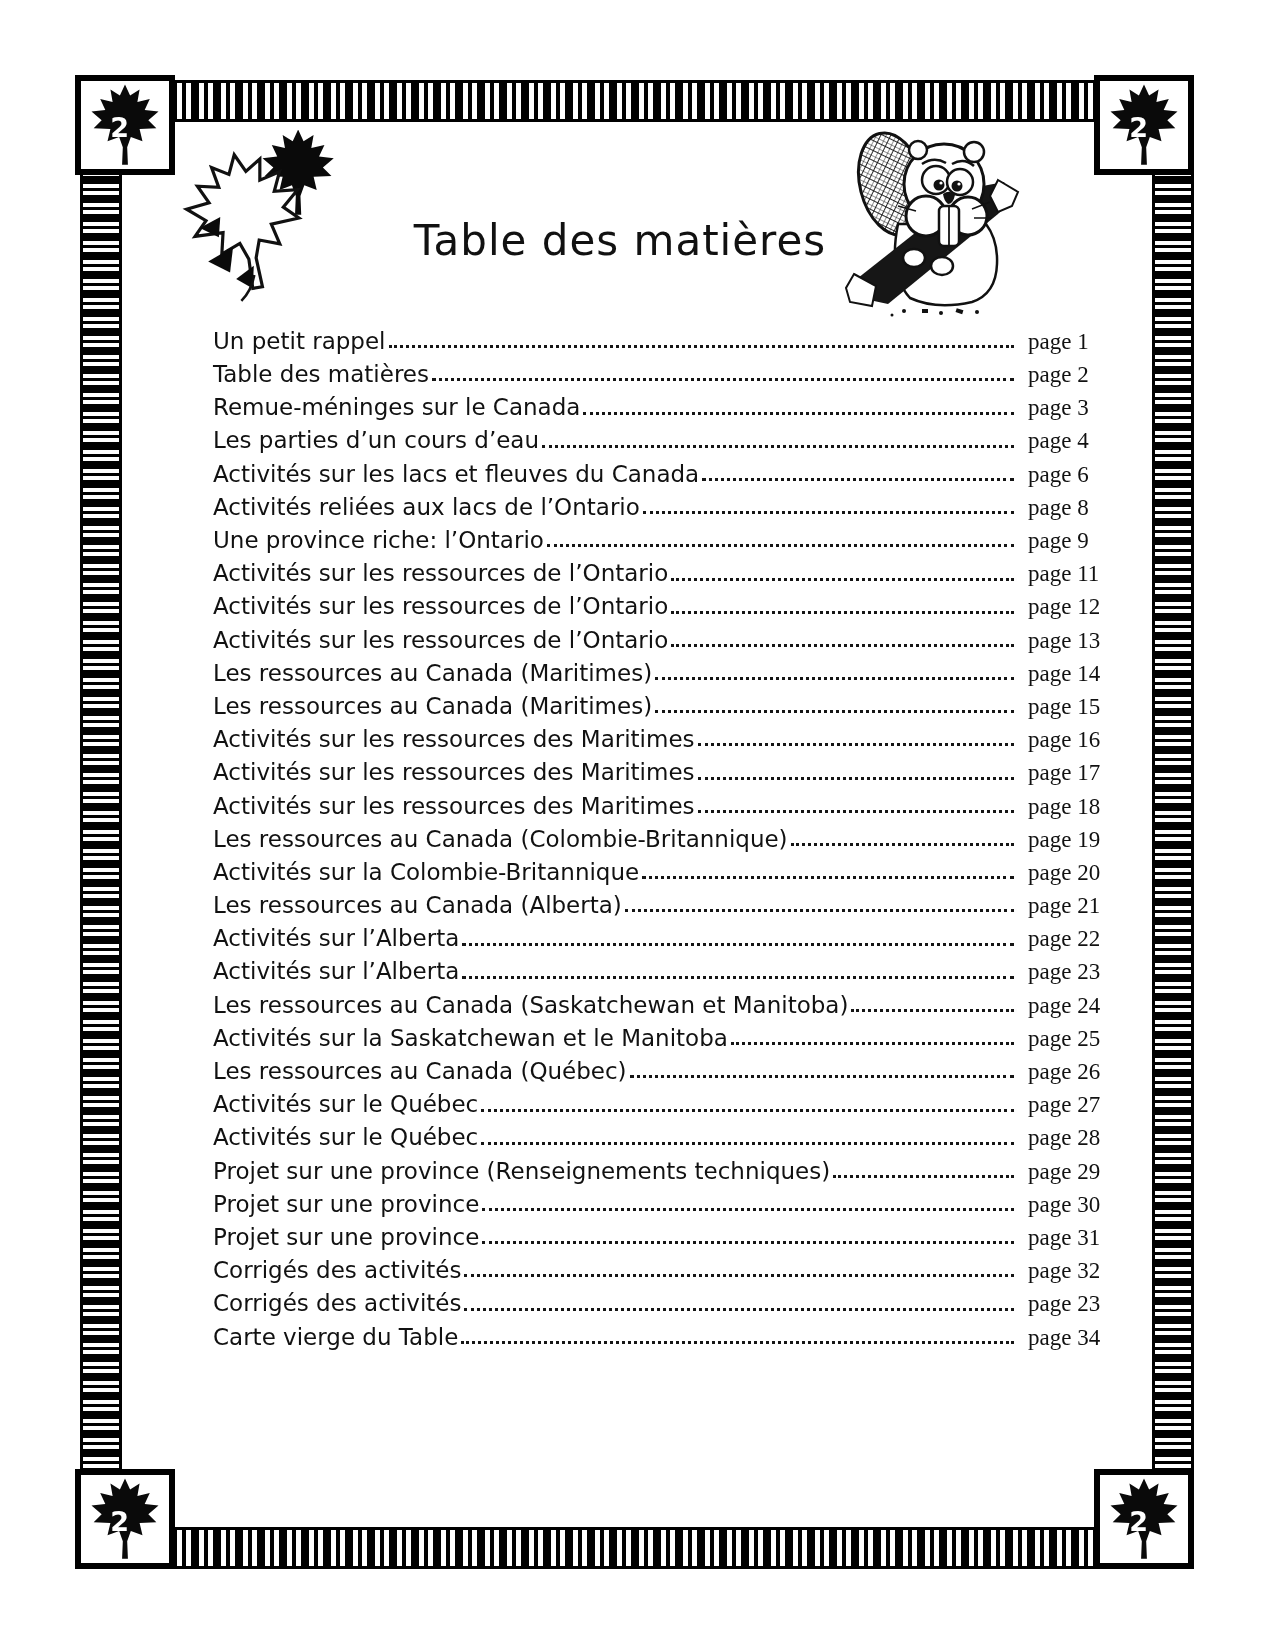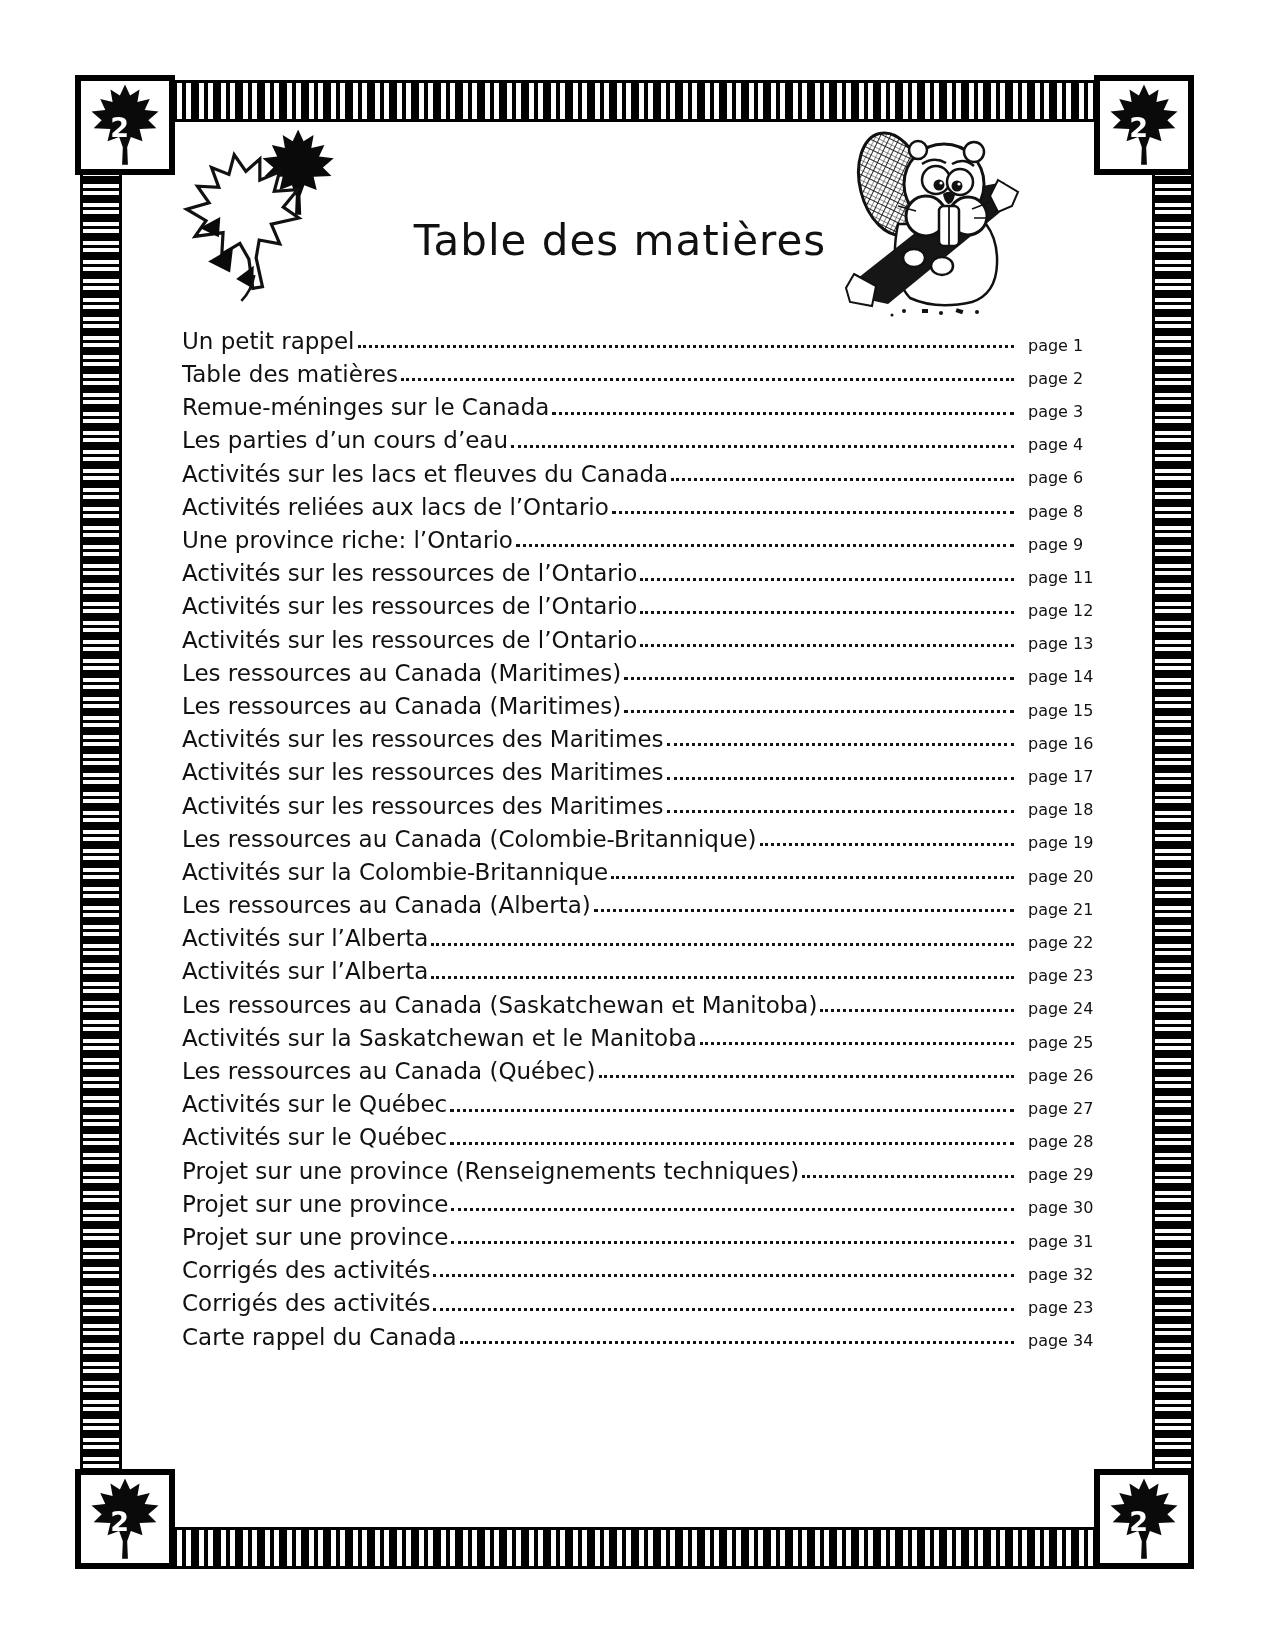--- a/index.html
+++ b/index.html
@@ -46,27 +46,27 @@
   .page-title {
     position:absolute; left:310px; top:216px; width:620px; margin:0;
     text-align:center; font-size:42px; font-weight:normal; letter-spacing:1px;
     color:#111; z-index:3;
   }
   .beaver { position:absolute; left:840px; top:106px; width:180px; height:212px; z-index:3; }
 
   
   .toc { position:absolute; left:182px; top:321px; width:938px; z-index:3; }
   .toc-row { display:flex; align-items:flex-end; height:33.2px; }
-  .toc-title { white-space:nowrap; font-size:23px; line-height:1.1; }
+  .toc-title { white-space:nowrap; font-size:23px; line-height:1.1;margin-left:31px; }
   .toc-leader {
     flex:1 1 auto; min-width:18px; height:0;
     border-bottom:3px dotted #151515;
     margin:0 14px 6px 3px;
   }
-  .toc-page { width:92px; white-space:nowrap; font-size:16px; line-height:1.1; }
+  .toc-page { width:92px; white-space:nowrap; font-size:23px; line-height:1.1;font-family:Liberation Serif, serif; }
 </style>
 </head>
 <body>
 
 <div class="page">
 
   <svg width="0" height="0" style="position:absolute" aria-hidden="true">
     <defs>
       <path id="maple-leaf-path" d="M50 2 L57 17 L70 9 L67 26 L84 22 L77 37 L96 39 L82 51 L93 62 L70 63 L74 80 L58 74 L53 88 L54 112 L46 112 L47 88 L42 74 L26 80 L30 63 L7 62 L18 51 L4 39 L23 37 L16 22 L33 26 L30 9 L43 17 Z"></path>
       <pattern id="xh" width="9" height="9" patternUnits="userSpaceOnUse" patternTransform="rotate(40)">
@@ -340,19 +340,19 @@
     <span class="toc-page">page 32</span>
   </div>
 
   <div class="toc-row">
     <span class="toc-title">Corrigés des activités</span>
     <span class="toc-leader"></span>
     <span class="toc-page">page 23</span>
   </div>
 
   <div class="toc-row">
-    <span class="toc-title">Carte rappel du Canada</span>
+    <span class="toc-title">Carte vierge du Table</span>
     <span class="toc-leader"></span>
     <span class="toc-page">page 34</span>
   </div>
 </div>
 
 </div>
 
 </body></html>

